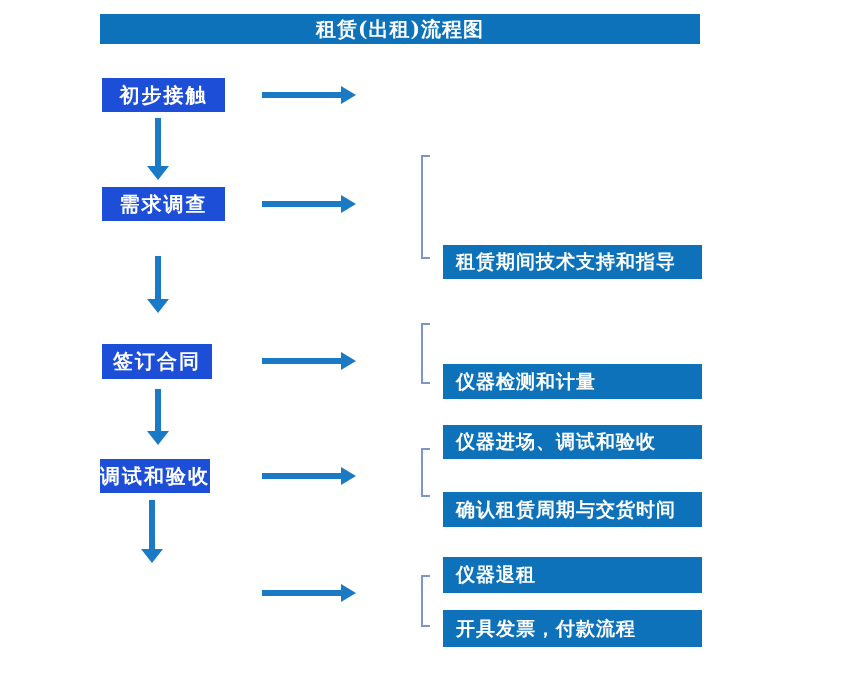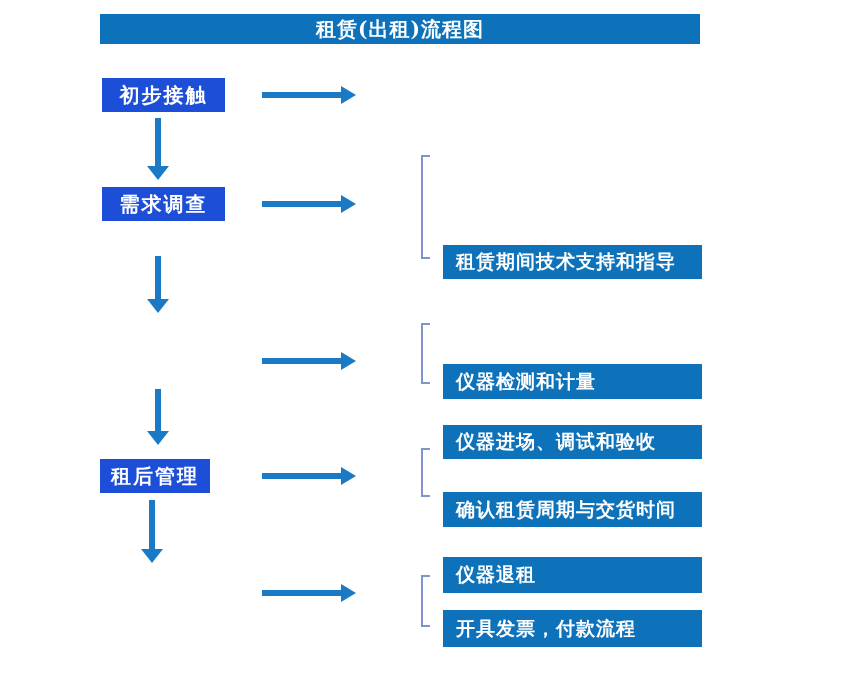--- a/index.html
+++ b/index.html
@@ -61,21 +61,22 @@
 <body>
 
 <div class="canvas">
 
   <div class="title-bar">
     <span>租赁(出租)流程图</span>
   </div>
 
   <div class="lbox" style="left:102px;top:78px;width:123px;height:34px">初步接触</div>
   <div class="lbox" style="left:102px;top:187px;width:123px;height:34px">需求调查</div>
-  <div class="lbox" style="left:100px;top:459px;width:110px;height:34px">租后管理</div>
+  <div class="lbox" style="left:102px;top:344px;width:110px;height:35px">签订合同</div>
+  <div class="lbox" style="left:100px;top:459px;width:110px;height:34px">调试和验收</div>
 
   <div class="arrow-v" style="left:147px;top:118px;height:62px">
     <span class="shaft"></span>
     <span class="head"></span>
   </div>
   <div class="arrow-v" style="left:147px;top:256px;height:57px">
     <span class="shaft"></span>
     <span class="head"></span>
   </div>
   <div class="arrow-v" style="left:147px;top:389px;height:56px">

